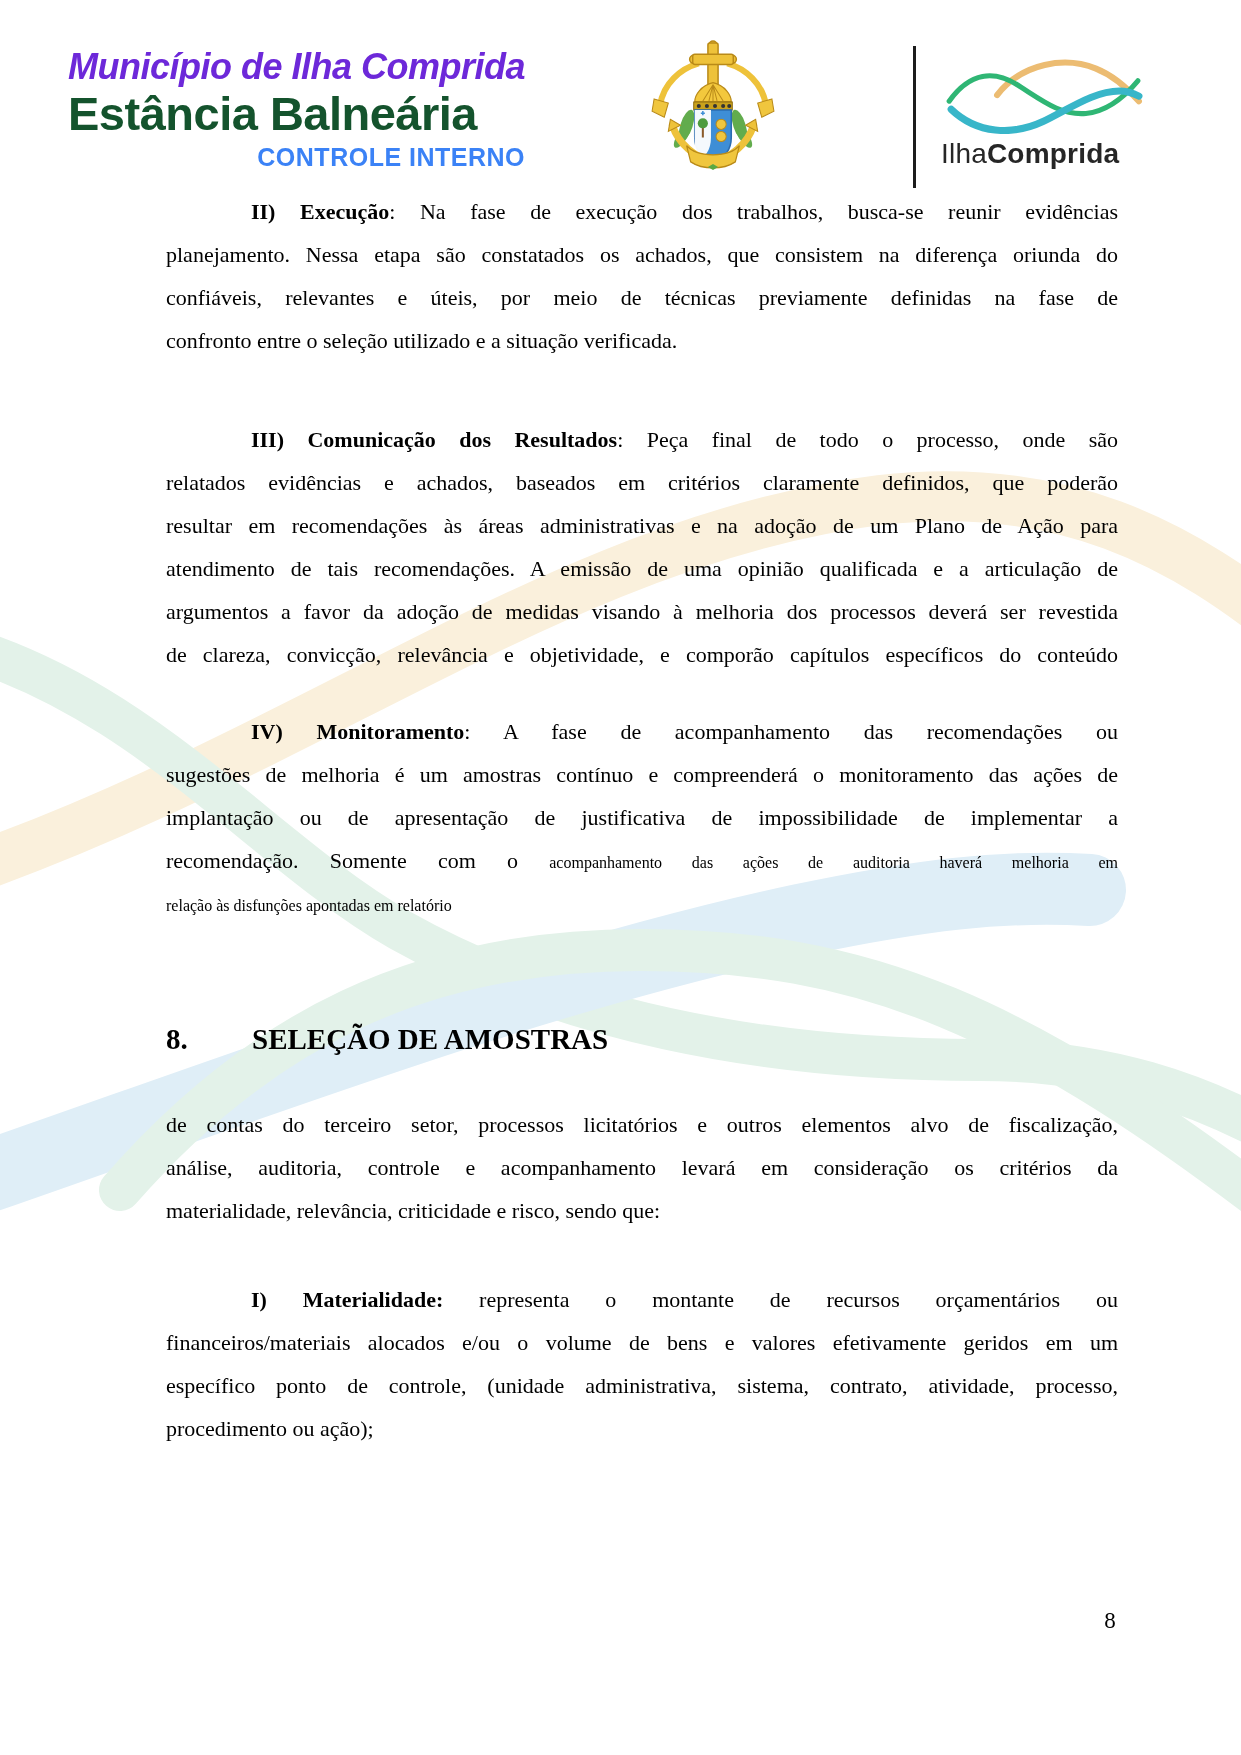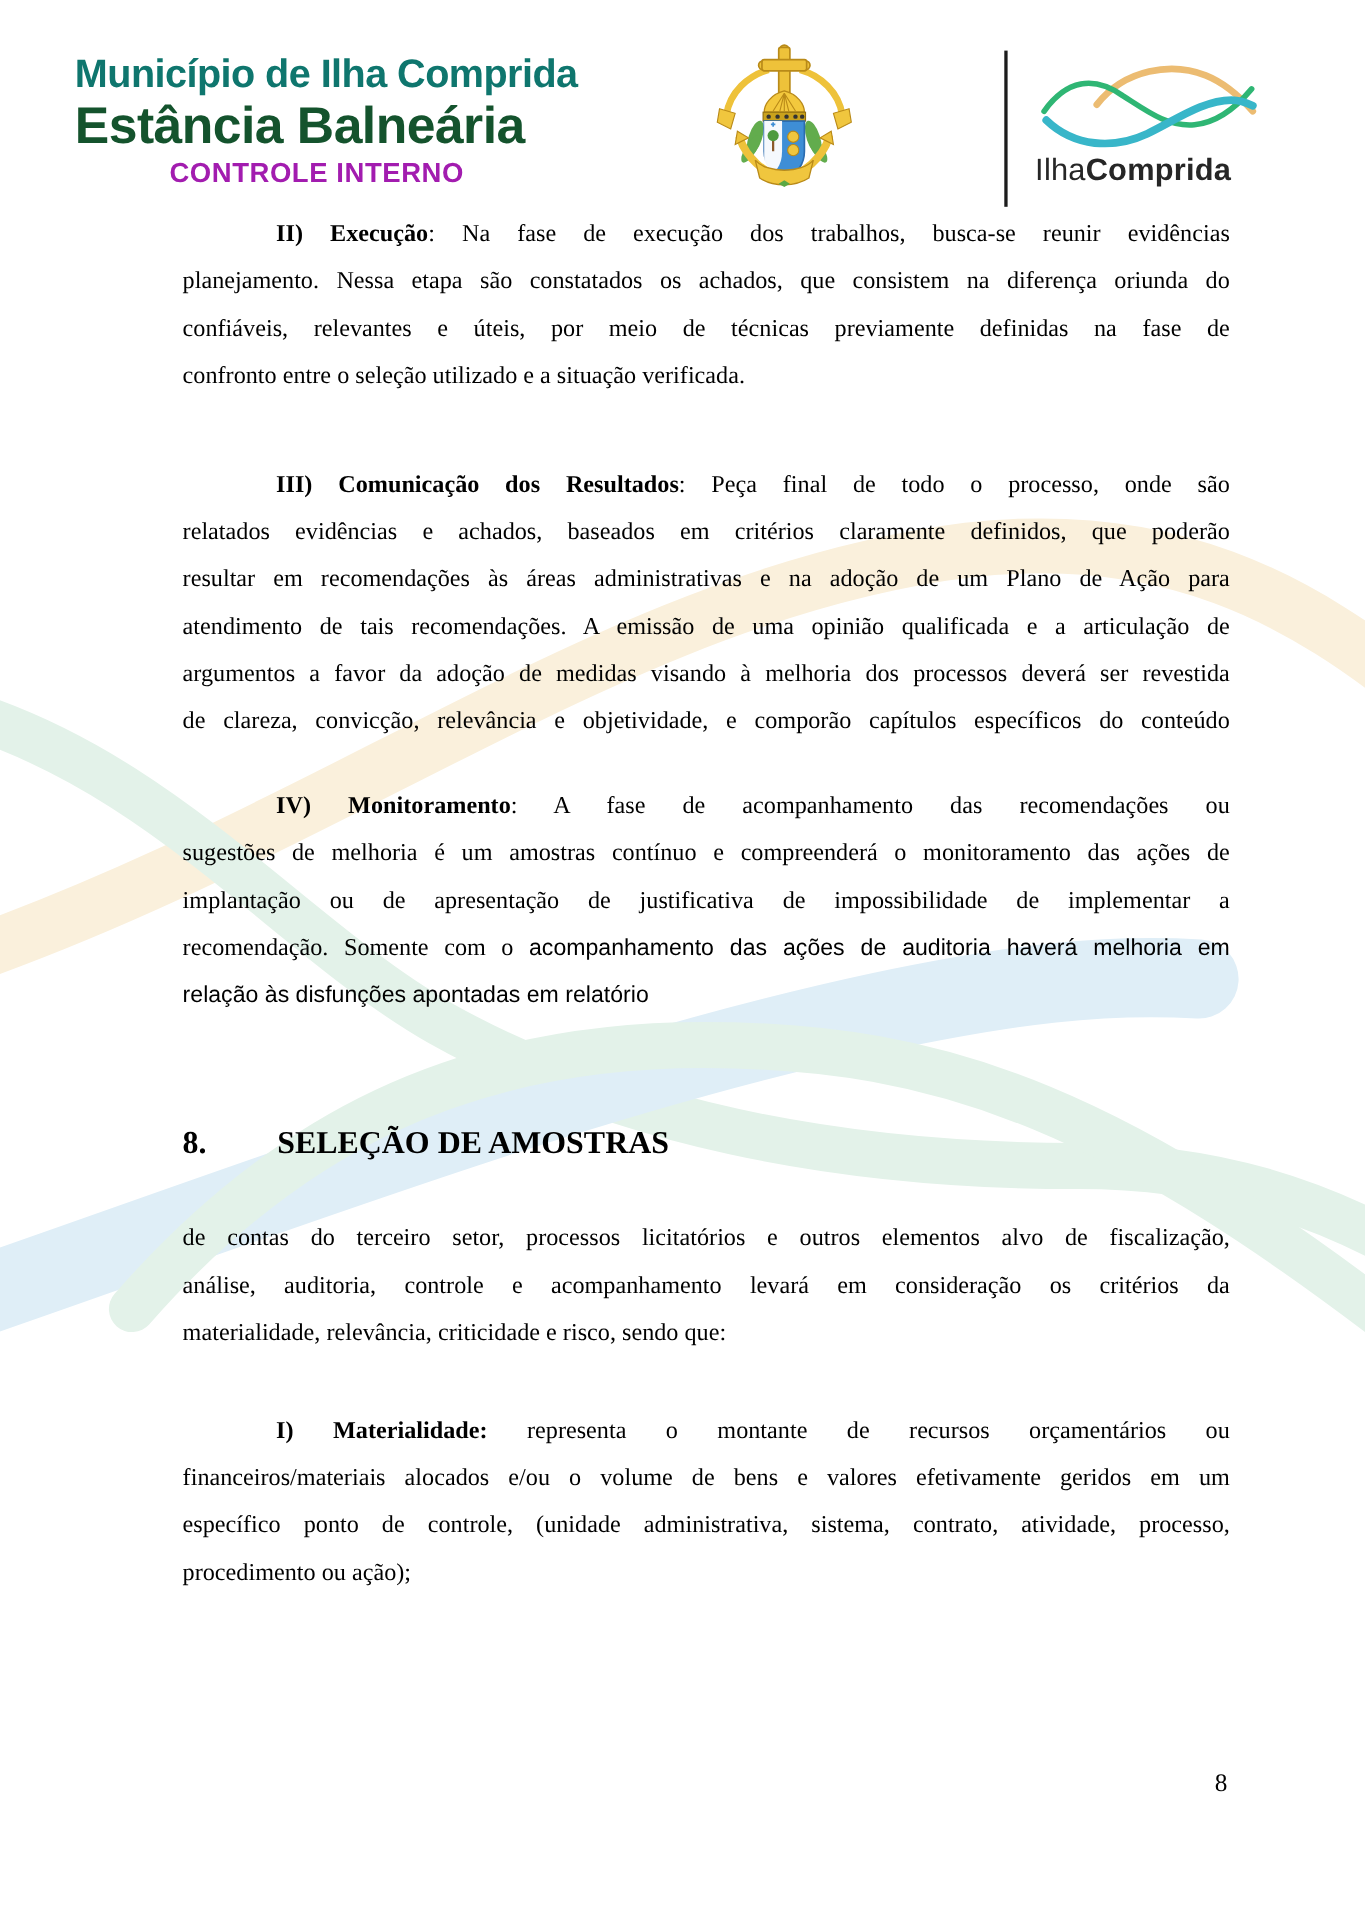--- a/index.html
+++ b/index.html
@@ -2,36 +2,36 @@
 <html><head>
 <meta charset="utf-8">
 <style>
   html,body{margin:0;padding:0;background:#fff;}
   .page{position:relative;width:1241px;height:1755px;background:#ffffff;overflow:hidden;
         font-family:"Liberation Serif",serif;}
   .watermark{position:absolute;left:0;top:0;width:1241px;height:1755px;pointer-events:none;}
 
   
   .hdr-left{position:absolute;left:68px;top:46px;font-family:"Liberation Sans",sans-serif;font-weight:700;}
-  .muni{font-size:36px;line-height:42px;color:#0f766e;letter-spacing:-0.5px;}
+  .muni{font-size:36px;line-height:42px;color:#6d28d9;letter-spacing:-0.5px;font-style:italic;}
   .estancia{font-size:47px;line-height:52px;color:#14532d;letter-spacing:-0.5px;}
-  .controle{font-size:25px;line-height:28px;color:#a21caf;margin:3px 0 0 86px;letter-spacing:0.5px;}
+  .controle{font-size:25px;line-height:28px;color:#3b82f6;margin:3px 0 0 86px;letter-spacing:0.5px;text-align:right;}
   .crest{position:absolute;left:650px;top:38px;}
   .divider{position:absolute;left:913px;top:46px;width:3px;height:142px;background:#1c1c1c;}
   .brand{position:absolute;left:941px;top:50px;width:204px;font-family:"Liberation Sans",sans-serif;}
   .brand-text{font-size:28px;color:#262626;margin-top:0;letter-spacing:0.2px;}
   .brand-text .b{font-weight:700;}
 
   
   .doc{position:absolute;left:166px;top:190px;width:952px;font-size:22px;color:#000;}
   .doc-para .line{line-height:43px;height:43px;text-align:justify;text-align-last:justify;}
   .doc-para .line.first{padding-left:85px;}
   .doc-para .line.last{text-align-last:left;}
   .bold{font-weight:700;}
-  .sans{font-family:Liberation Sans, sans-serif;font-size:21px;}
+  .sans{font-family:Liberation Serif, serif;font-size:16px;}
   .doc-heading{font-weight:700;font-size:29px;line-height:43px;}
   .h-num{display:inline-block;width:86px;}
   .bp-1{margin-top:56px;}
   .bp-2{margin-top:34px;}
   .bp-3{margin-top:93px;}
   .bp-4{margin-top:42px;}
   .bp-5{margin-top:46px;}
 
   .page-number{position:absolute;top:1608px;left:1085px;width:50px;text-align:center;
                font-size:23px;color:#000;}

